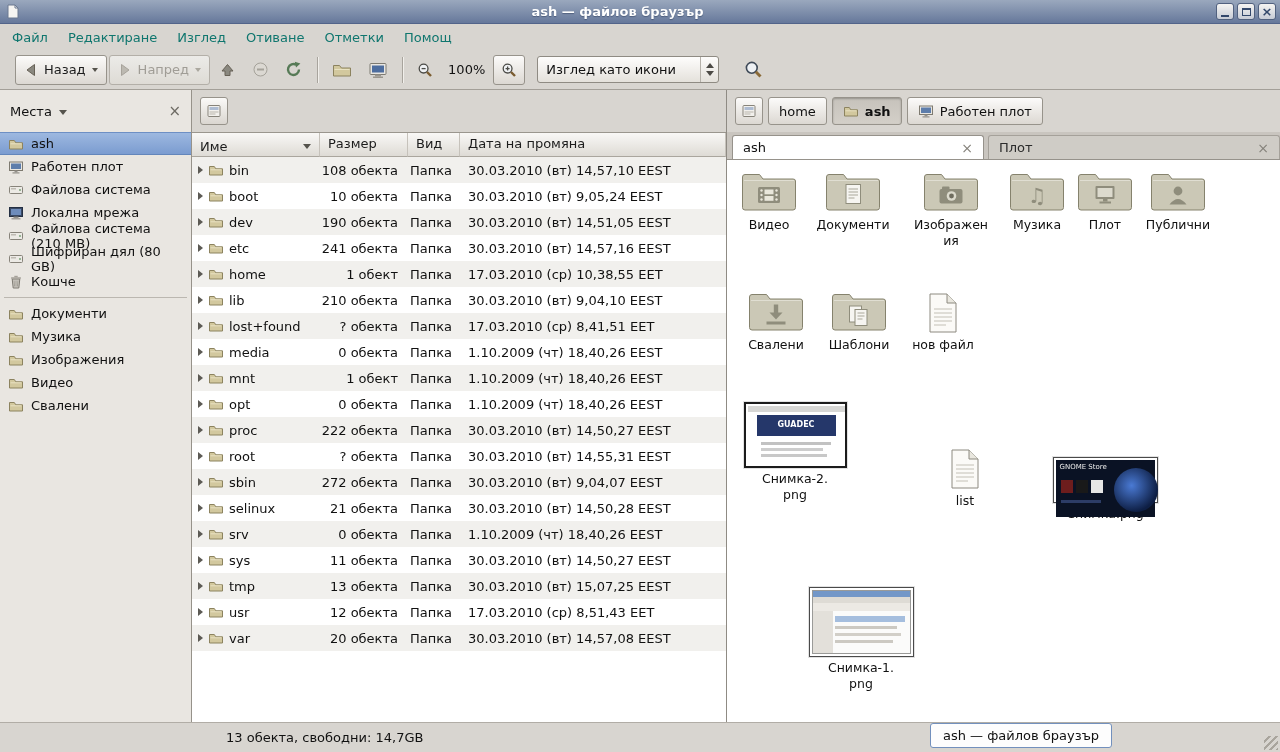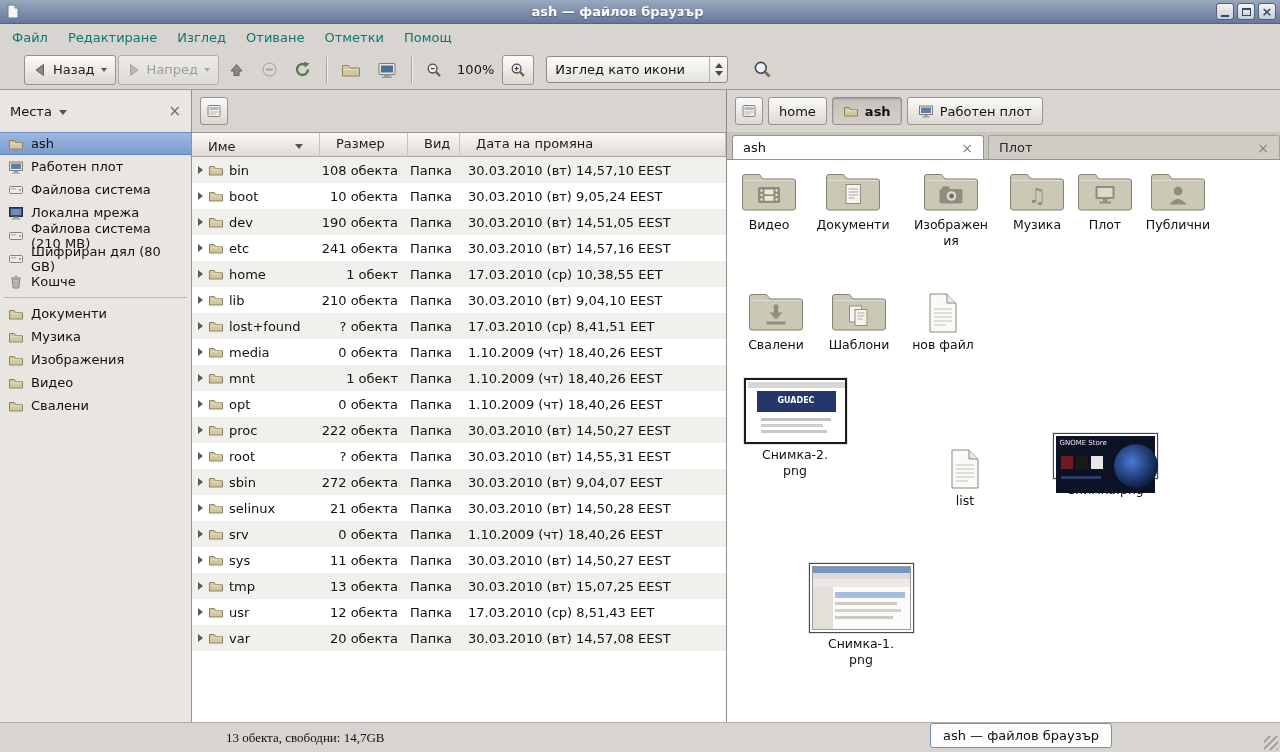--- a/index.html
+++ b/index.html
@@ -14,21 +14,21 @@
   .wbtn { width:18px; height:17px; border:1px solid #51617f; border-radius:3px; background:linear-gradient(#f5f4f2,#c7ccd6); display:flex; align-items:center; justify-content:center; margin-left:3px; }
   .glyph-min { width:8px; height:2px; background:#33486b; margin-top:9px; }
   .glyph-max { width:9px; height:8px; border:1px solid #33486b; border-top-width:2px; }
   .glyph-close { color:#33486b; font-size:13px; font-weight:bold; line-height:1; }
 
   
   .menubar { height:26px; display:flex; align-items:center; padding:0 2px; }
   .menu-item { padding:4px 10px; color:#0f766e; }
 
   
-  .toolbar { height:40px; display:flex; align-items:center; padding:0 24px; border-bottom:1px solid #a39f98; gap:2px; }
+  .toolbar { height:40px; display:flex; align-items:center; padding:0 15px; border-bottom:1px solid #a39f98; gap:2px; }
   .tbtn { height:30px; display:flex; align-items:center; gap:5px; padding:0 7px; border-radius:3px; color:#1c1c1c; }
   .tbtn.raised { border:1px solid #97938b; background:linear-gradient(#fcfbfa,#dcd8d2); }
   .tbtn.disabled { color:#a09d96; border-color:#b3afa8; background:linear-gradient(#ecebe8,#dedbd5); }
   .tbtn svg { display:block; }
   .tsep { width:1px; height:26px; background:#a8a49d; box-shadow:1px 0 0 #f1efeb; margin:0 5px; }
   .zoom-label { padding:0 6px; }
   .combo { height:27px; margin-left:10px; border:1px solid #8f8b83; border-radius:3px; background:linear-gradient(#fefdfc,#e4e1db); display:flex; align-items:center; padding-left:8px; width:182px; }
   .combo-label { flex:1; }
   .combo-spin { width:18px; height:100%; border-left:1px solid #b5b1aa; display:flex; flex-direction:column; align-items:center; justify-content:center; gap:3px; }
   .combo-spin i.up   { width:0;height:0;border-left:4px solid transparent;border-right:4px solid transparent;border-bottom:5px solid #4c4a45; }
@@ -49,21 +49,21 @@
   .side-sep { height:9px; position:relative; }
   .side-sep::after { content:''; position:absolute; left:4px; right:4px; top:4px; height:1px; background:#bbb7b0; }
   .sicon { width:16px; height:16px; display:inline-flex; flex:none; }
 
   
   .pane-mid { width:534px; display:flex; flex-direction:column; background:#d8d5d0; }
   .mid-top { height:42px; display:flex; align-items:center; padding:0 8px; }
   .small-btn { width:28px; height:28px; border:1px solid #97938b; border-radius:3px; background:linear-gradient(#fbfaf8,#dad6d0); display:flex; align-items:center; justify-content:center; }
   .tree-wrap { flex:1; background:#fff; border-top:1px solid #9a968e; overflow:hidden; display:flex; flex-direction:column; }
   .tree-header { display:flex; height:24px; flex:none; }
-  .hcell { background:linear-gradient(#f9f8f6,#dedbd5); border-right:1px solid #c6c2bb; border-bottom:1px solid #aaa69e; padding:3px 16px 0; color:#1c1c1c; }
+  .hcell { background:linear-gradient(#f9f8f6,#dedbd5); border-right:1px solid #c6c2bb; border-bottom:1px solid #aaa69e; padding:3px 8px 0; color:#1c1c1c; }
   .hcell.c-name { display:flex; align-items:center; justify-content:space-between; }
   .sorttri { width:0;height:0;border-left:4px solid transparent;border-right:4px solid transparent;border-top:5px solid #55534c; }
   .c-name { width:128px; }
   .c-size { width:88px; }
   .c-type { width:52px; }
   .c-date { flex:1; }
   .trow { display:flex; height:26px; align-items:center; }
   .trow.alt { background:#f1f0ed; }
   .cell.c-name { display:flex; align-items:center; gap:5px; padding-left:6px; }
   .tri { width:0;height:0;border-top:4px solid transparent;border-bottom:4px solid transparent;border-left:5px solid #5c5a54; }
@@ -80,26 +80,26 @@
   .tabbar { height:28px; display:flex; background:#c9c5bf; border-bottom:1px solid #96928b; padding:3px 0 0 5px; }
   .tab { display:flex; align-items:center; gap:8px; padding:0 10px; border:1px solid #96928b; border-bottom:none; border-radius:3px 3px 0 0; }
   .tab.active { background:#fff; width:252px; }
   .tab.inactive { flex:1; background:#cfccc6; border-color:#a5a19a; margin-left:4px; color:#2b2b2b; }
   .tab-label { flex:1; }
   .tab-close { color:#85827b; font-size:14px; line-height:1; }
   .iconview { flex:1; background:#fff; position:relative; overflow:hidden; }
   .ivitem { position:absolute; display:flex; flex-direction:column; align-items:center; width:96px; }
   .ivlabel { margin-top:3px; font-size:12.5px; line-height:1.3; text-align:center; white-space:pre-line; }
   .bigicon svg, .fileicon svg { display:block; }
-  .thumb { position:relative; display:block; background:#fff; padding:2px; border:1px solid #4a4a4a; box-shadow:0 0 0 1px #e2e2e2; }
+  .thumb { position:relative; display:block; background:#fff; padding:2px; border:1px solid #4a4a4a; box-shadow:0 0 0 1px #e2e2e2;margin-top:24px; }
   .thumb.sel { border:2px solid #1c1c1c; }
   .thumb i { position:absolute; display:block; font-style:normal; }
 
   
-  .statusbar { height:30px; border-top:1px solid #b1ada6; background:#d8d5d0; display:flex; align-items:center; padding-left:226px; position:relative;font-family:Liberation Serif, serif; }
+  .statusbar { height:30px; border-top:1px solid #b1ada6; background:#d8d5d0; display:flex; align-items:center; padding-left:226px; position:relative; }
   .statusbar::after { content:''; position:absolute; right:2px; bottom:2px; width:14px; height:14px;
     background:repeating-linear-gradient(135deg, transparent 0 3px, #a9a59d 3px 5px); }
 
   
   .tab-tooltip { position:absolute; left:930px; top:723px; height:25px; padding:2px 12px; display:flex; align-items:center;
     background:#fdfdfd; border:1px solid #7290bd; border-radius:3px; z-index:5; }
 </style>
 </head>
 <body>
 

